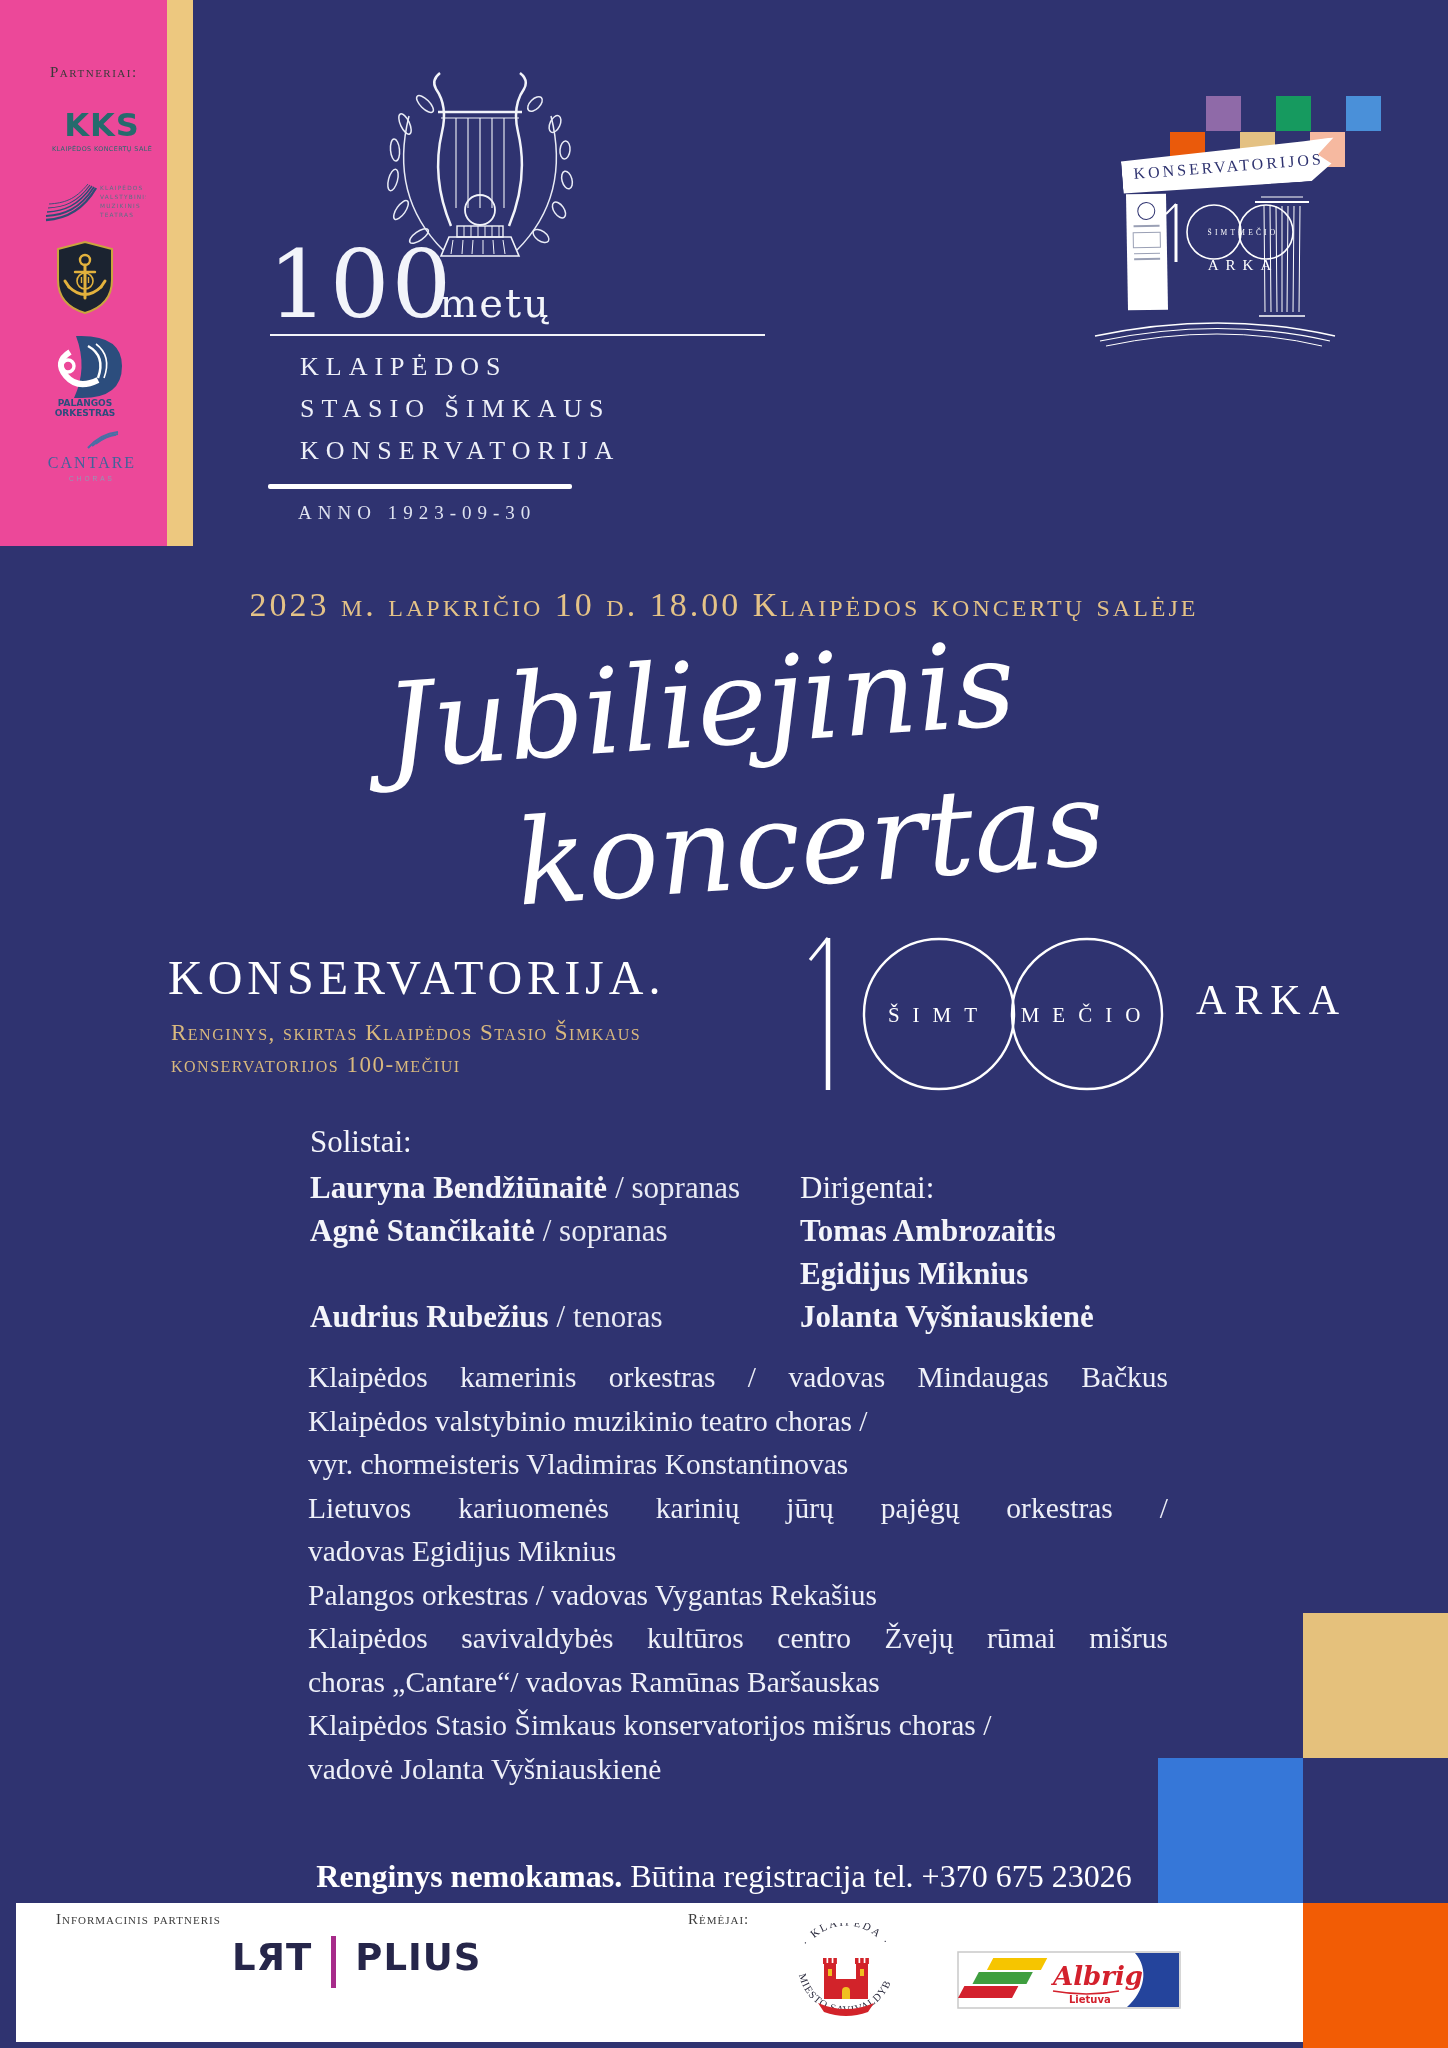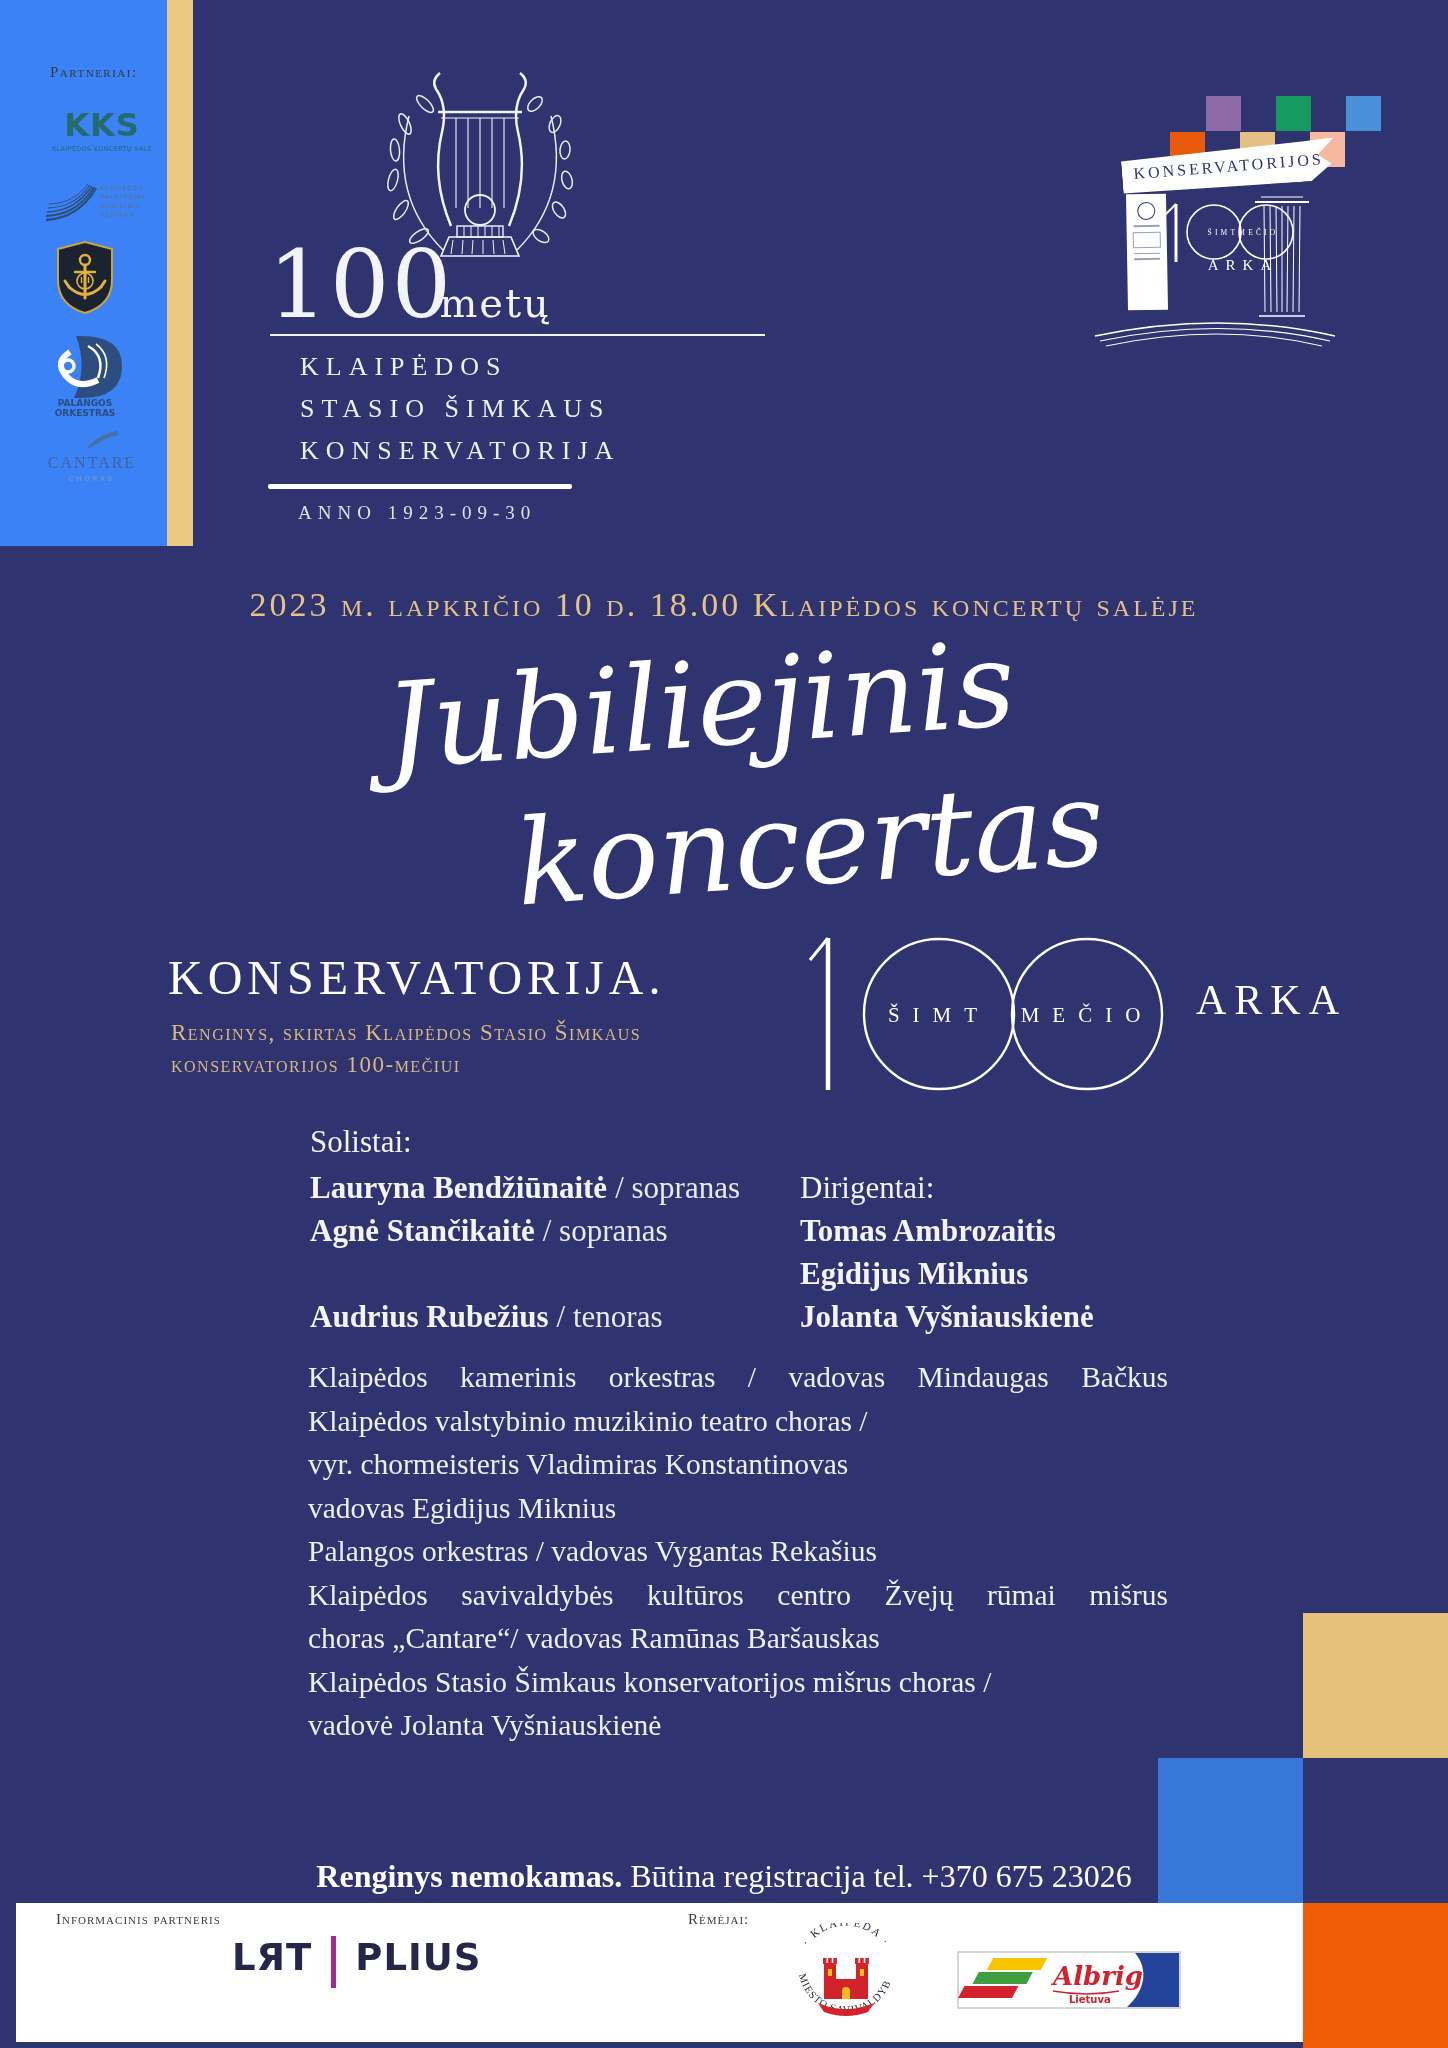--- a/index.html
+++ b/index.html
@@ -2,21 +2,21 @@
 <html><head>
 <meta charset="utf-8">
 <style>
   html,body{margin:0;padding:0;background:#1d2142;}
   .poster{position:relative;width:1448px;height:2048px;background:#2f3370;overflow:hidden;
           font-family:"Liberation Serif",serif;color:#fff;margin:0 auto;}
   .abs{position:absolute;}
   .sc{font-variant:small-caps;}
   .bold{font-weight:bold;}
   
-  .partner-panel{left:0;top:0;width:167px;height:546px;background:#3b82f6;}
+  .partner-panel{left:0;top:0;width:167px;height:546px;background:#ec4899;}
   .partner-label{left:50px;top:64px;font-size:15px;letter-spacing:1.5px;color:#3a3a3a;font-variant:small-caps;}
   
   .stripe{left:167px;top:0;width:26px;height:546px;background:#edc87f;}
   
   .logo-100{left:268px;top:238px;font-family:"DejaVu Serif",serif;font-size:94px;font-weight:normal;color:#f2f4fa;letter-spacing:2px;line-height:1;}
   .logo-100 .metu{font-size:40px;margin-left:-14px;color:#f2f4fa;}
   .thinline{left:270px;top:334px;width:495px;height:2px;background:#f2f4fa;}
   .cons-line{left:300px;color:#eef0f8;font-size:26px;letter-spacing:7px;}
   .thickline{left:268px;top:484px;width:304px;height:5px;background:#fff;border-radius:2px;}
   .anno{left:298px;top:502px;font-size:19px;letter-spacing:6px;color:#dfe3f0;}
@@ -267,20 +267,21 @@
 
   <div class="abs sec-head" style="left:800px;top:1170px;">Dirigentai:</div>
   <div class="abs sol-row bold" style="left:800px;top:1213px;">Tomas Ambrozaitis</div>
   <div class="abs sol-row bold" style="left:800px;top:1256px;">Egidijus Miknius</div>
   <div class="abs sol-row bold" style="left:800px;top:1299px;">Jolanta Vyšniauskienė</div>
 
   <div class="abs ens">
     <div class="ens-line just">Klaipėdos kamerinis orkestras / vadovas Mindaugas Bačkus</div>
     <div class="ens-line">Klaipėdos valstybinio muzikinio teatro choras /</div>
     <div class="ens-line">vyr. chormeisteris Vladimiras Konstantinovas</div>
+    <div class="ens-line just">Lietuvos kariuomenės karinių jūrų pajėgų orkestras /</div>
     <div class="ens-line">vadovas Egidijus Miknius</div>
     <div class="ens-line">Palangos orkestras / vadovas Vygantas Rekašius</div>
     <div class="ens-line just">Klaipėdos savivaldybės kultūros centro Žvejų rūmai mišrus</div>
     <div class="ens-line">choras „Cantare“/ vadovas Ramūnas Baršauskas</div>
     <div class="ens-line">Klaipėdos Stasio Šimkaus konservatorijos mišrus choras /</div>
     <div class="ens-line">vadovė Jolanta Vyšniauskienė</div>
   </div>
 
   <div class="abs reg">
     <span class="bold">Renginys nemokamas.</span><span> Būtina registracija tel. +370 675 23026</span>

